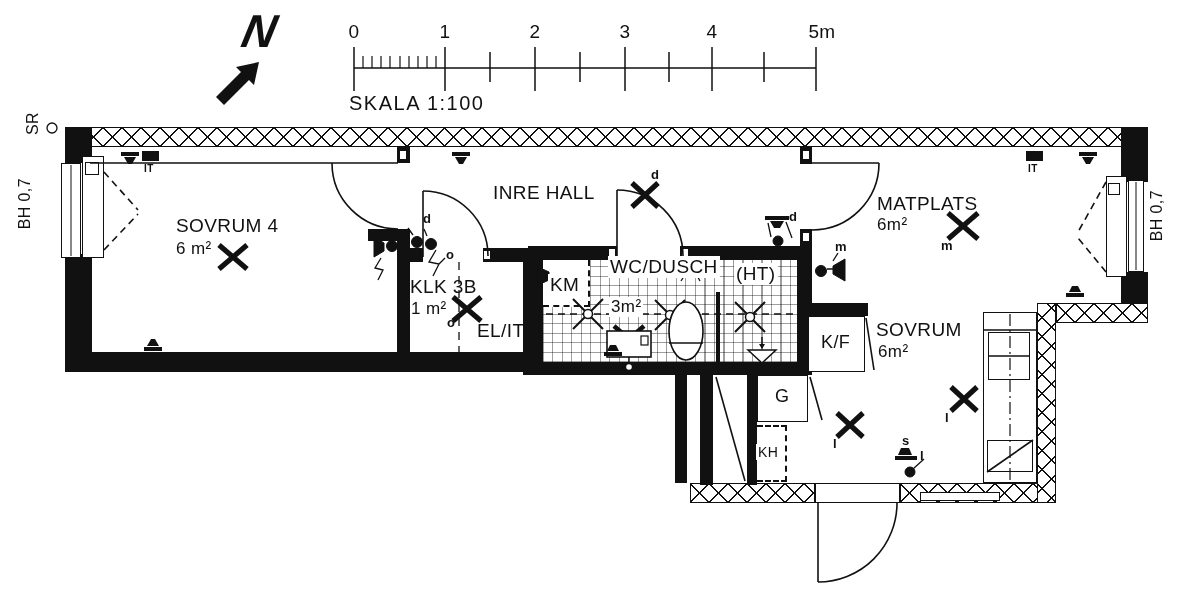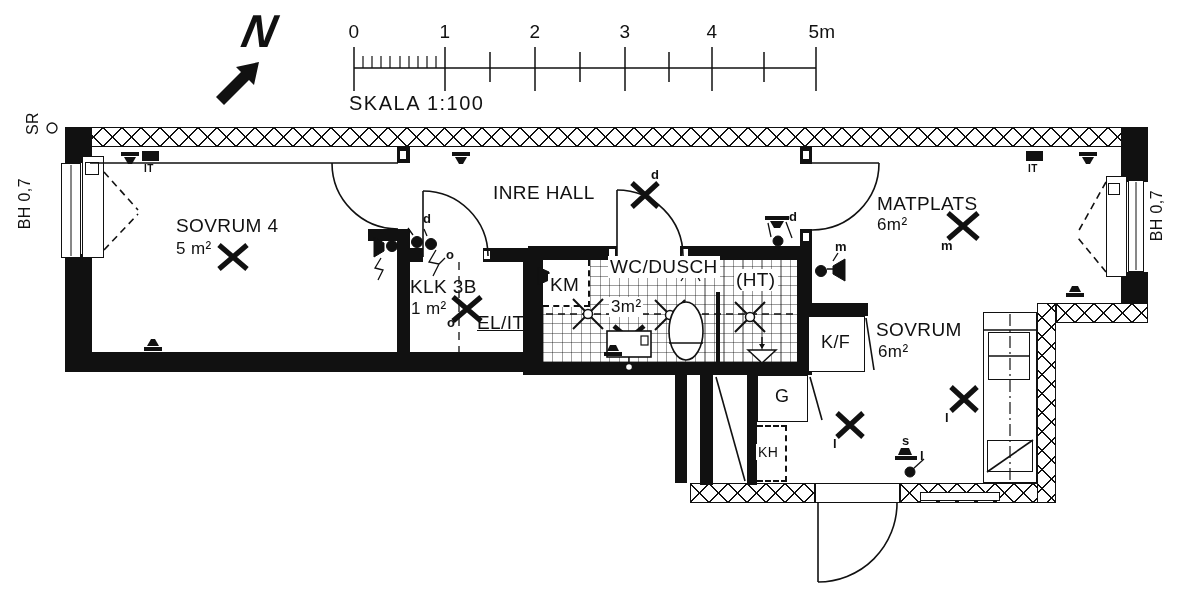--- a/index.html
+++ b/index.html
@@ -251,29 +251,29 @@
 
   <div class="lbl tick-num" style="left:354px;top:21px;">0</div>
   <div class="lbl tick-num" style="left:445px;top:21px;">1</div>
   <div class="lbl tick-num" style="left:535px;top:21px;">2</div>
   <div class="lbl tick-num" style="left:625px;top:21px;">3</div>
   <div class="lbl tick-num" style="left:712px;top:21px;">4</div>
   <div class="lbl tick-num" style="left:822px;top:21px;">5m</div>
   <div class="lbl skala" style="left:349px;top:92px;">SKALA 1:100</div>
 
   <div class="lbl" style="left:176px;top:215px;">SOVRUM 4</div>
-  <div class="lbl lbl-area" style="left:176px;top:239px;">5 m²</div>
+  <div class="lbl lbl-area" style="left:176px;top:239px;">6 m²</div>
   <div class="lbl" style="left:493px;top:182px;">INRE HALL</div>
   <div class="lbl" style="left:410px;top:276px;">KLK 3B</div>
   <div class="lbl lbl-area" style="left:411px;top:299px;">1 m²</div>
-  <div class="lbl" style="left:477px;top:312px;text-decoration:underline;">EL/IT</div>
+  <div class="lbl" style="left:477px;top:320px;">EL/IT</div>
   <div class="lbl lbl-bg" style="left:548px;top:274px;">KM</div>
   <div class="lbl lbl-bg" style="left:608px;top:256px;">WC/DUSCH</div>
   <div class="lbl lbl-area lbl-bg" style="left:609px;top:297px;">3m²</div>
-  <div class="lbl lbl-bg" style="left:734px;top:269px;">(HT)</div>
+  <div class="lbl lbl-bg" style="left:734px;top:263px;">(HT)</div>
   <div class="lbl" style="left:877px;top:193px;">MATPLATS</div>
   <div class="lbl lbl-area" style="left:877px;top:215px;">6m²</div>
   <div class="lbl" style="left:876px;top:319px;">SOVRUM</div>
   <div class="lbl lbl-area" style="left:878px;top:342px;">6m²</div>
   <div class="lbl" style="left:821px;top:332px;font-size:18px;">K/F</div>
   <div class="lbl" style="left:775px;top:386px;font-size:18px;">G</div>
   <div class="lbl lbl-bg" style="left:756px;top:444px;font-size:14px;">KH</div>
 
   <div class="lbl lbl-it" style="left:144px;top:163px;">IT</div>
   <div class="lbl lbl-it" style="left:1028px;top:163px;">IT</div>

